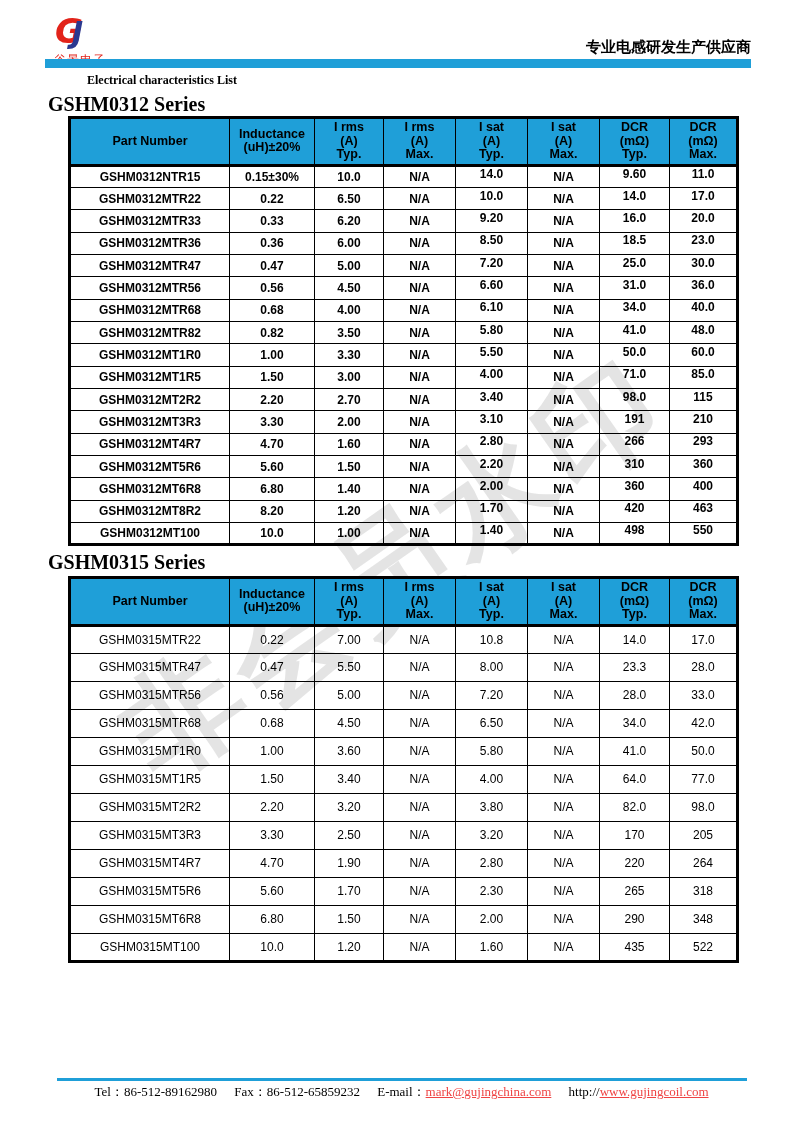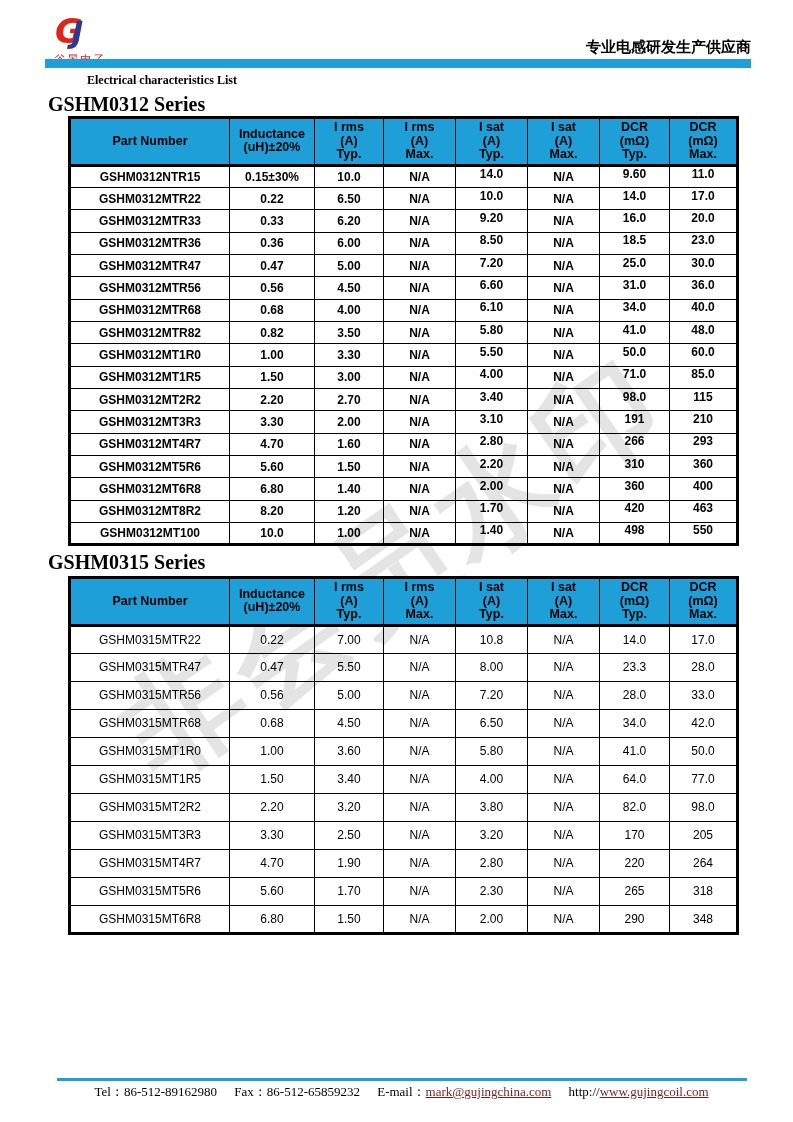--- a/index.html
+++ b/index.html
@@ -35,21 +35,21 @@
                 white-space:pre-line;text-align:center;vertical-align:middle;padding:2px 0;}
   table.spec td{border:1.5px solid #000;font-size:12px;text-align:center;
                 vertical-align:middle;padding:0;background:transparent;}
   .t1 thead tr{height:44px;} .t2 thead tr{height:41px;}
   .t1 tbody tr{height:22.35px;font-weight:bold;} .t2 tbody tr{height:28px;}
   td.raise span{position:relative;top:-3px;display:inline-block;}
   
   .footline{position:absolute;left:57px;top:1078px;width:690px;height:3px;z-index:2;}
   .foot-text{position:absolute;left:50px;right:40px;top:1083px;z-index:2;text-align:center;
              font-family:"Liberation Serif",serif;font-size:13px;}
-  .foot-text a{color:#7f1d1d;text-decoration:underline;}
+  .foot-text a{color:#ef4444;text-decoration:underline;}
   .foot-sep{display:inline-block;width:14px;}
 </style>
 </head>
 <body>
 
 <div class="page">
 
   <div class="watermark">非会员水印</div>
 
   <div class="logo-block">
@@ -415,20 +415,30 @@
         <tr>
           <td>GSHM0315MT6R8</td>
           <td>6.80</td>
           <td>1.50</td>
           <td>N/A</td>
           <td>2.00</td>
           <td>N/A</td>
           <td>290</td>
           <td>348</td>
         </tr>
+        <tr>
+          <td>GSHM0315MT100</td>
+          <td>10.0</td>
+          <td>1.20</td>
+          <td>N/A</td>
+          <td>1.60</td>
+          <td>N/A</td>
+          <td>435</td>
+          <td>522</td>
+        </tr>
       </tbody>
   </table>
 
   <div class="footline" style="background: rgb(31, 159, 216);"></div>
   <div class="foot-text">
     <span>Tel：</span><span>86-512-89162980</span><span class="foot-sep"></span>
     <span>Fax：</span><span>86-512-65859232</span><span class="foot-sep"></span>
     <span>E-mail：</span><a href="#">mark@gujingchina.com</a><span class="foot-sep"></span>
     <span>http://</span><a href="#">www.gujingcoil.com</a>
   </div>

